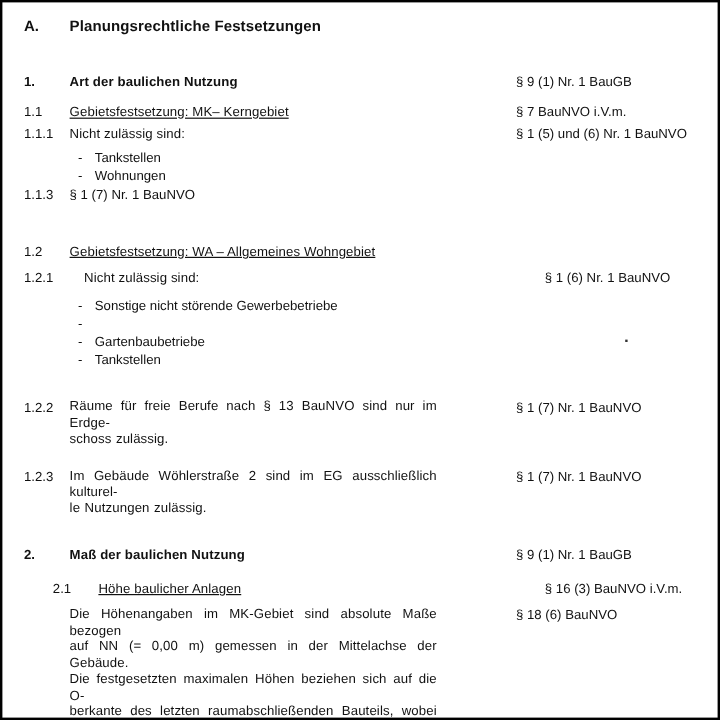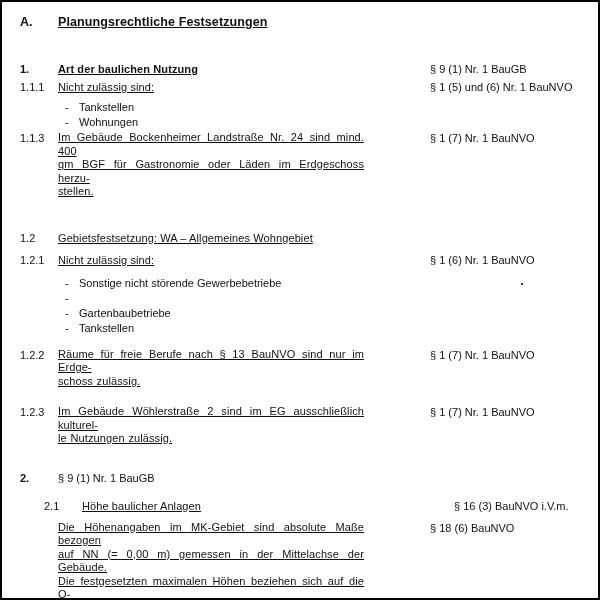--- a/index.html
+++ b/index.html
@@ -27,21 +27,20 @@
   .num {
     font-size: 11px;
     line-height: 15px;
     white-space: nowrap;
   }
   .body {
     font-size: 11px;
     line-height: 15px;
     max-width: 306px;
     letter-spacing: 0.1px;
-    text-decoration: underline;
   }
   .body.multi {
     line-height: 13.5px;
     white-space: pre-line;
     text-align: justify;
     word-spacing: 0.6px;
   }
   .ref {
     font-size: 11px;
     line-height: 15px;
@@ -75,23 +74,23 @@
   }
 
   
   .mt-a    { margin-top: 12px; }
   .mt-r1   { margin-top: 32px; }
   .mt-r2   { margin-top: 10px; }
   .mt-r3   { margin-top: 3px; }
   .mt-l1   { margin-top: 5px; }
   .mt-r4   { margin-top: 1px; }
   .mt-r5   { margin-top: 32px; }
-  .mt-r6   { margin-top: 7px; }
+  .mt-r6   { margin-top: 7px; gap: 12px; }
   .mt-l2   { margin-top: 8px; }
-  .mt-r7   { margin-top: 12px; }
+  .mt-r7   { margin-top: 25px; }
   .mt-r8   { margin-top: 17px; }
   .mt-r9   { margin-top: 25px; }
   .mt-r10  { margin-top: 13px; margin-left: 24px; }
   .mt-para { margin-top: 7px; }
 
   .artifact-dot {
     position: absolute;
     left: 519px;
     top: 281px;
     width: 2px;
@@ -109,20 +108,25 @@
     <div class="body">Planungsrechtliche Festsetzungen</div>
     <div class="ref"></div>
   </div>
 
   <div class="row mt-r1">
     <div class="num bold">1.</div>
     <div class="body bold">Art der baulichen Nutzung</div>
     <div class="ref">§ 9 (1) Nr. 1 BauGB</div>
   </div>
 
+  <div class="row mt-r2">
+    <div class="num">1.1</div>
+    <div class="body u">Gebietsfestsetzung: MK– Kerngebiet</div>
+    <div class="ref">§ 7 BauNVO i.V.m.</div>
+  </div>
 
   <div class="row mt-r3">
     <div class="num">1.1.1</div>
     <div class="body">Nicht zulässig sind:</div>
     <div class="ref">§ 1 (5) und (6) Nr. 1 BauNVO</div>
   </div>
 
   <div class="row mt-l1">
     <div class="num"></div>
     <ul class="dashlist">
@@ -133,23 +137,20 @@
       <li>
         <span class="dash">-</span>
         <span>Wohnungen</span>
       </li>
     </ul>
     <div class="ref"></div>
   </div>
 
   <div class="row mt-r4">
     <div class="num">1.1.3</div>
-    <div class="body multi">Im Gebäude Bockenheimer Landstraße Nr. 24 sind mind. 400
-qm BGF für Gastronomie oder Läden im Erdgeschoss herzu-
-stellen.</div>
     <div class="ref">§ 1 (7) Nr. 1 BauNVO</div>
   </div>
 
   <div class="row mt-r5">
     <div class="num">1.2</div>
     <div class="body u">Gebietsfestsetzung: WA – Allgemeines Wohngebiet</div>
   </div>
 
   <div class="row mt-r6">
     <div class="num">1.2.1</div>
@@ -188,20 +189,21 @@
 
   <div class="row mt-r8">
     <div class="num">1.2.3</div>
     <div class="body multi">Im Gebäude Wöhlerstraße 2 sind im EG ausschließlich kulturel-
 le Nutzungen zulässig.</div>
     <div class="ref">§ 1 (7) Nr. 1 BauNVO</div>
   </div>
 
   <div class="row mt-r9">
     <div class="num bold">2.</div>
+    <div class="body bold">Maß der baulichen Nutzung</div>
     <div class="ref">§ 9 (1) Nr. 1 BauGB</div>
   </div>
 
   <div class="row mt-r10">
     <div class="num">2.1</div>
     <div class="body u">Höhe baulicher Anlagen</div>
     <div class="ref">§ 16 (3) BauNVO i.V.m.</div>
   </div>
 
   <div class="row mt-para">

